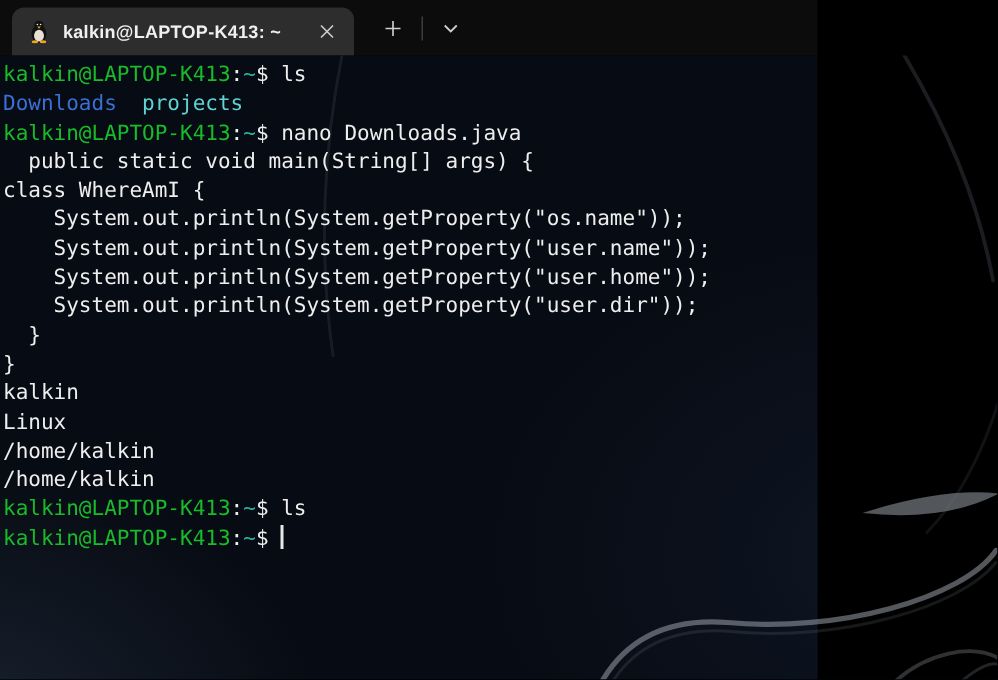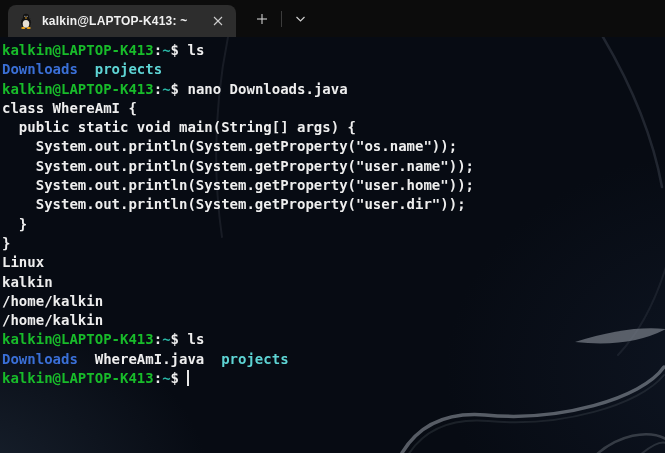--- a/index.html
+++ b/index.html
@@ -1,17 +1,17 @@
 <!DOCTYPE html>
 <html style="--titlebar-bg: #0c0c0c; --tab-bg: #2d2d2d; --tab-fg: #f0f0f0; --control-fg: #cfcfcf; --screen-bg: #070b13; --fg: #eeeeee; --green: #18bc2a; --teal: #2ab5a5; --blue: #3a6fd6; --cyan: #5ed4d4; --cursor: #e8e8e8;"><head>
 <meta charset="utf-8">
 <style>
   * { margin:0; padding:0; box-sizing:border-box; }
   html,body { width:665px; height:453px; overflow:hidden; background:#000; }
-  .window { width:665px; height:453px; display:flex; flex-direction:column;
+  .window { width:545px; height:453px; display:flex; flex-direction:column;
             font-family:"Liberation Sans", sans-serif; }
 
   
   .titlebar { height:37px; background:var(--titlebar-bg); display:flex;
               align-items:flex-end; flex:0 0 auto; position:relative; }
   .tab { width:228px; height:32px; margin-left:8px; background:var(--tab-bg);
          border-radius:8px 8px 0 0; display:flex; align-items:center;
          padding:0 8px 0 10px; gap:8px; }
   .tab-title { flex:1; color:var(--tab-fg); font-size:12px; font-weight:600;
                white-space:nowrap; overflow:hidden; letter-spacing:.2px; }
@@ -26,21 +26,21 @@
   
   .screen { position:relative; height:416px; flex:1;
     background:
       radial-gradient(ellipse 430px 310px at -6% 108%, #19222f 0%, rgba(25,34,47,0) 58%),
       radial-gradient(ellipse 520px 400px at 110% 80%, #0e1522 0%, rgba(14,21,34,0) 55%),
       var(--screen-bg);
   }
   .bg-art { position:absolute; inset:0; pointer-events:none; }
   .term { position:relative; padding:4px 0 0 2px;
           font-family:"DejaVu Sans Mono","Liberation Mono",monospace;
-          font-size:14px; font-weight:700; line-height:19.3px; }
+          font-size:14px; font-weight:400; line-height:19.3px; }
   .term-line { height:19.3px; white-space:pre; }
   .c-fg   { color:var(--fg); }
   .c-green{ color:var(--green); }
   .c-teal { color:var(--teal); }
   .c-blue { color:var(--blue);margin-top:48px; }
   .c-cyan { color:var(--cyan); }
   .cursor { display:inline-block; width:2px; height:16px; background:var(--cursor);
             vertical-align:-3px; }
 </style>
 </head>
@@ -94,31 +94,30 @@
         <path d="M664,338 C640,368 560,391 488,384 C450,381 424,393 408,418" stroke="#7c848d" stroke-width="2" opacity="0.18"></path>
         <path d="M596,418 C618,398 648,392 666,402" stroke="#9aa2aa" stroke-width="2.5" opacity="0.30"></path>
         <path d="M640,418 C652,408 660,404 666,406" stroke="#9aa2aa" stroke-width="2" opacity="0.22"></path>
         <path d="M666,230 C655,265 640,295 618,318" stroke="#6f7784" stroke-width="2" opacity="0.15"></path>
       </g>
     </svg>
     <div class="term" id="term">
         <div class="term-line"><span class="c-green">kalkin@LAPTOP-K413</span><span class="c-fg">:</span><span class="c-teal">~</span><span class="c-fg">$ ls</span></div>
         <div class="term-line"><span class="c-blue">Downloads</span><span class="c-fg">  </span><span class="c-cyan">projects</span></div>
         <div class="term-line"><span class="c-green">kalkin@LAPTOP-K413</span><span class="c-fg">:</span><span class="c-teal">~</span><span class="c-fg">$ nano Downloads.java</span></div>
+        <div class="term-line"><span class="c-fg">  public static void main(String[] args) {</span></div>
         <div class="term-line"><span class="c-fg">class WhereAmI {</span></div>
-        <div class="term-line"><span class="c-fg">  public static void main(String[] args) {</span></div>
         <div class="term-line"><span class="c-fg">    System.out.println(System.getProperty("os.name"));</span></div>
         <div class="term-line"><span class="c-fg">    System.out.println(System.getProperty("user.name"));</span></div>
         <div class="term-line"><span class="c-fg">    System.out.println(System.getProperty("user.home"));</span></div>
         <div class="term-line"><span class="c-fg">    System.out.println(System.getProperty("user.dir"));</span></div>
         <div class="term-line"><span class="c-fg">  }</span></div>
         <div class="term-line"><span class="c-fg">}</span></div>
+        <div class="term-line"><span class="c-fg">kalkin</span></div>
         <div class="term-line"><span class="c-fg">Linux</span></div>
-        <div class="term-line"><span class="c-fg">kalkin</span></div>
         <div class="term-line"><span class="c-fg">/home/kalkin</span></div>
         <div class="term-line"><span class="c-fg">/home/kalkin</span></div>
         <div class="term-line"><span class="c-green">kalkin@LAPTOP-K413</span><span class="c-fg">:</span><span class="c-teal">~</span><span class="c-fg">$ ls</span></div>
-        <div class="term-line"><span class="c-blue">Downloads</span><span class="c-fg">  </span><span class="c-fg">WhereAmI.java</span><span class="c-fg">  </span><span class="c-cyan">projects</span></div>
         <div class="term-line"><span class="c-green">kalkin@LAPTOP-K413</span><span class="c-fg">:</span><span class="c-teal">~</span><span class="c-fg">$ </span><span class="cursor"></span></div>
       </div>
   </div>
 
 </div>
 
 </body></html>

